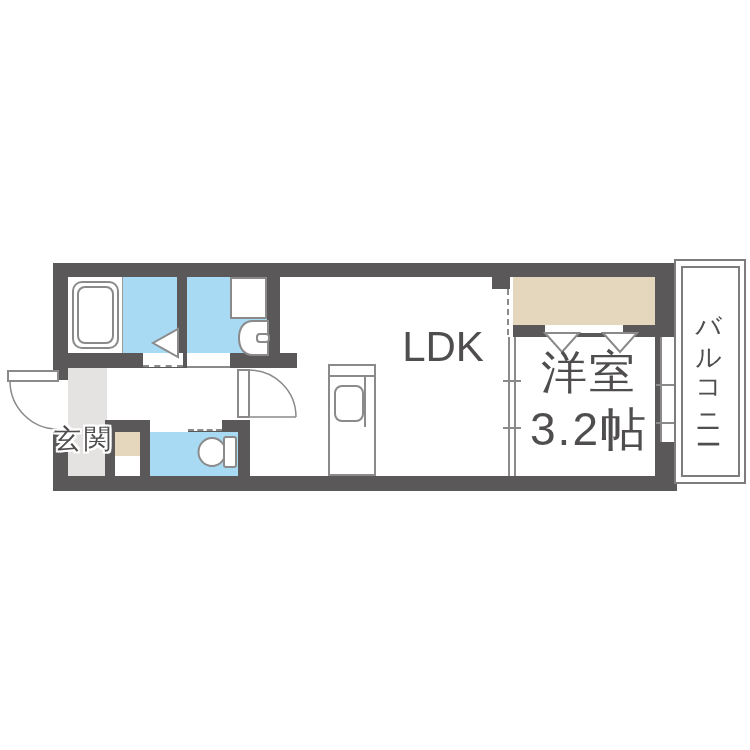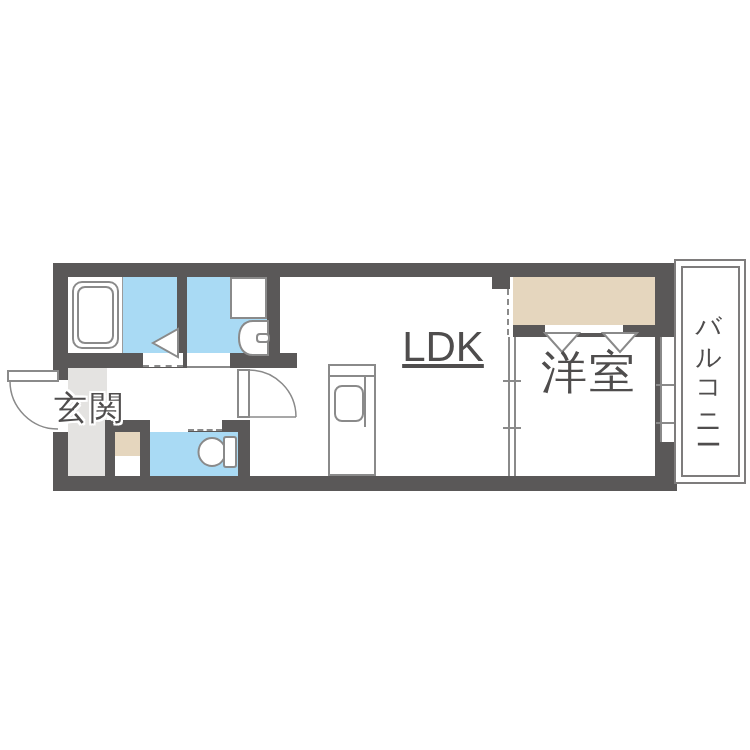--- a/index.html
+++ b/index.html
@@ -19,25 +19,25 @@
   .winstrip{position:absolute;background:#fff;border-left:2px solid var(--fixture_line,#8a8a8a);border-right:2px solid var(--fixture_line,#8a8a8a);box-sizing:border-box;}
   .tick{position:absolute;background:var(--fixture_line,#8a8a8a);}
   .dashv{position:absolute;width:0;border-left:2px dashed var(--fixture_line,#8a8a8a);}
   .balc{position:absolute;border:2px solid var(--balcony_border,#7e7c7c);background:#fff;box-sizing:border-box;}
   .fixture{position:absolute;background:#fff;border:2px solid var(--fixture_line,#8a8a8a);box-sizing:border-box;}
   .tub-inner{position:absolute;left:3px;top:3px;right:3px;bottom:3px;border:2px solid var(--fixture_line,#8a8a8a);border-radius:8px;}
   svg.fix{position:absolute;overflow:visible;}
   .s{fill:#fff;stroke:var(--fixture_line,#8a8a8a);stroke-width:2;}
   .sn{fill:none;stroke:var(--fixture_line,#8a8a8a);stroke-width:1.5;}
   .label{position:absolute;color:var(--label_text,#4f4d4d);text-align:center;}
-  .ldk-label{left:398px;top:322px;width:90px;line-height:50px;font-size:42px;text-decoration:underline;}
+  .ldk-label{left:398px;top:322px;width:90px;line-height:50px;font-size:42px;}
   .west-label{left:514px;top:344px;width:150px;line-height:57px;font-size:46px;letter-spacing:2px;}
   .balc-label{left:692px;top:297px;font-size:26px;letter-spacing:4px;writing-mode:vertical-rl;text-orientation:upright;}
   .genkan-label{
-    left:54px;top:386px;font-size:33px;letter-spacing:3px;white-space:nowrap;
+    left:54px;top:421px;font-size:27px;letter-spacing:3px;white-space:nowrap;
     text-shadow:-2px -2px 0 #fff,2px -2px 0 #fff,-2px 2px 0 #fff,2px 2px 0 #fff,0 -2px 0 #fff,0 2px 0 #fff,-2px 0 0 #fff,2px 0 0 #fff;
   }
 </style>
 </head>
 <body>
 
 <div class="screen">
 
   <div class="floor white" style="left:68px;top:277px;width:54px;height:76px;"></div>
   <div class="floor blue" style="left:122px;top:277px;width:55px;height:76px;border-left:1px solid #9b9b9b;"></div>
@@ -123,19 +123,20 @@
     <path class="sn" d="M5,13 A48,48 0 0 0 53,61"></path>
     <rect class="s" x="3" y="3" width="50" height="10"></rect>
   </svg>
 
   <div class="label ldk-label">
     <div>LDK</div>
   </div>
 
   <div class="label west-label">
     <div>洋室</div>
+    <div>3.2帖</div>
   </div>
 
   <div class="label balc-label">バルコニー</div>
 
   <div class="label genkan-label">玄関</div>
 
 </div>
 
 </body></html>

